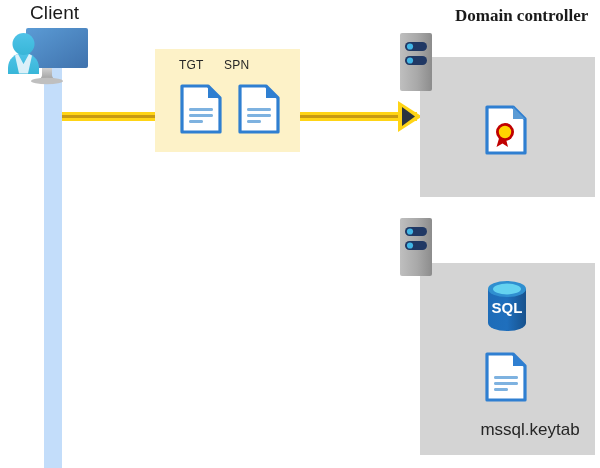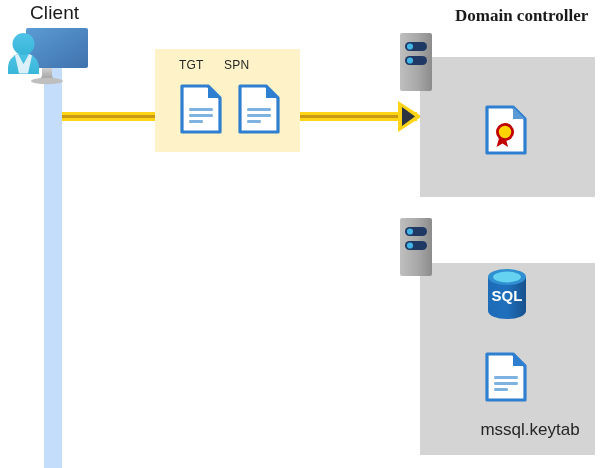--- a/index.html
+++ b/index.html
@@ -71,21 +71,21 @@
   
   .zone-title{
     position:absolute;font-size:17px;font-weight:bold;color:#1a1a1a;
     line-height:21px;
   }
   .zone-title.dc{left:455px;top:5px;width:140px;font-family:Liberation Serif, serif;}
   .zone-title.linux{left:455px;top:227px;width:145px;}
 
   
   .cert-icon{position:absolute;left:485px;top:105px;width:42px;height:50px;}
-  .sql-icon{position:absolute;left:483px;top:268px;width:48px;height:52px;}
+  .sql-icon{position:absolute;left:483px;top:280px;width:48px;height:52px;}
   .keytab-icon{position:absolute;left:485px;top:352px;width:42px;height:50px;}
   .keytab-label{
     position:absolute;left:420px;top:420px;width:188px;text-align:center;
     font-size:17px;color:#262626;margin-left:16px;
   }
 </style>
 </head>
 <body>
 
 <div id="canvas">

